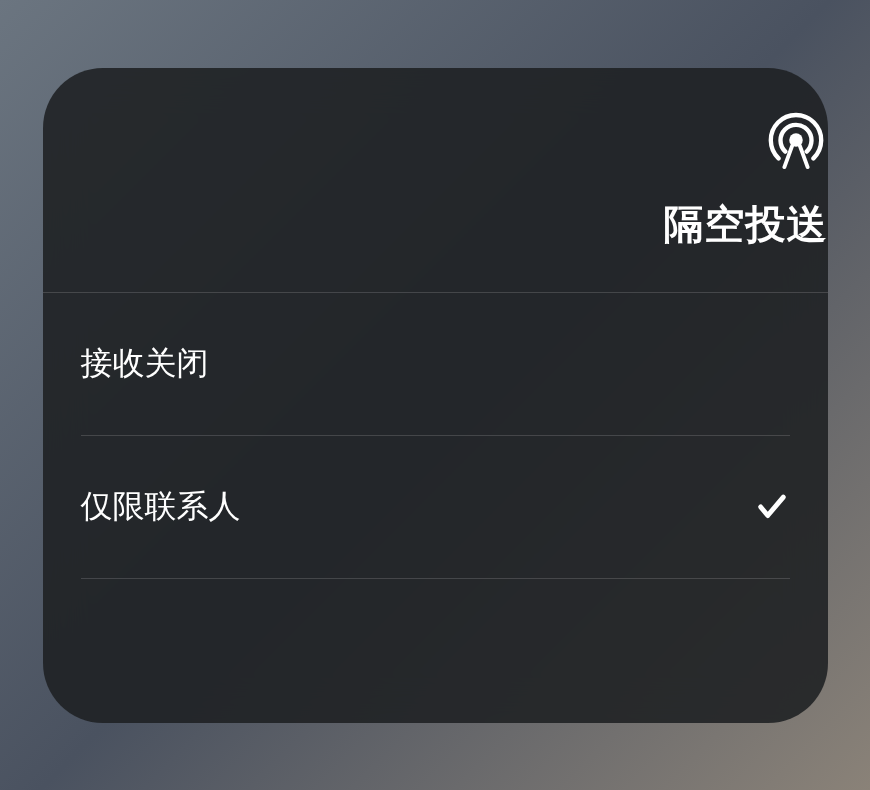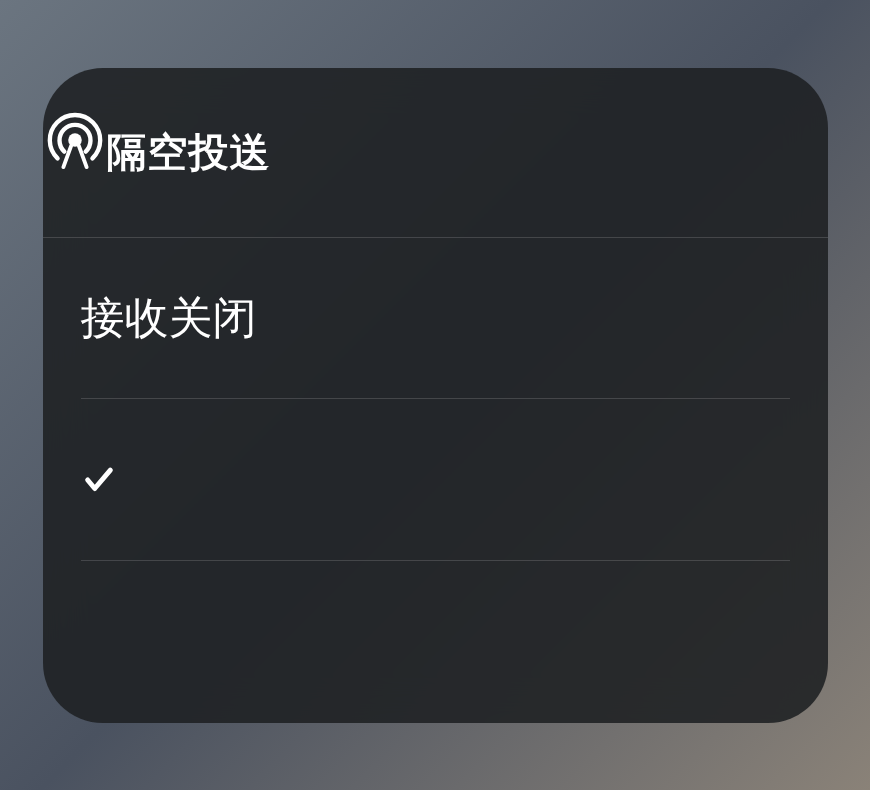--- a/index.html
+++ b/index.html
@@ -26,22 +26,22 @@
       border-radius: 60px;
       position: relative;
       top: 0px;
       backdrop-filter: blur(20px);
       display: flex;
       flex-direction: column;
     }
     
     .header {
       display: flex;
-      flex-direction: row;
-      align-items: center;
+      flex-direction: column;
+      align-items: flex-end;
       padding-top: 40px;
       padding-bottom: 40px;
       border-bottom: 1px solid rgba(255, 255, 255, 0.15);
     }
     
     .airdrop-icon {
       width: 64px;
       height: 64px;
       display: flex;
       align-items: center;
@@ -82,21 +82,21 @@
       position: absolute;
       bottom: 0;
       left: 38px;
       right: 38px;
       height: 1px;
       background: rgba(255, 255, 255, 0.15);
     }
     
     .option-label {
       color: #ffffff;
-      font-size: 44px;
+      font-size: 32px;
       font-weight: 400;
     }
     
     .checkmark {
       width: 36px;
       height: 36px;
       display: flex;
       align-items: center;
       justify-content: center;
     }
@@ -120,20 +120,21 @@
       </svg>
     </div>
     <div class="title">隔空投送</div>
   </div>
   <div class="options">
     <div class="option">
       <span class="option-label">接收关闭</span>
       <span class="checkmark"></span>
     </div>
     <div class="option">
+      <span class="option-label">仅限联系人</span>
       <span class="checkmark">
           <svg viewBox="0 0 24 24" fill="none" stroke="#ffffff" stroke-width="3.5" stroke-linecap="round" stroke-linejoin="round">
             <polyline points="4 12 9 18 20 5"></polyline>
           </svg>
         </span>
     </div>
     <div class="option">
       <span class="checkmark"></span>
     </div>
   </div>

